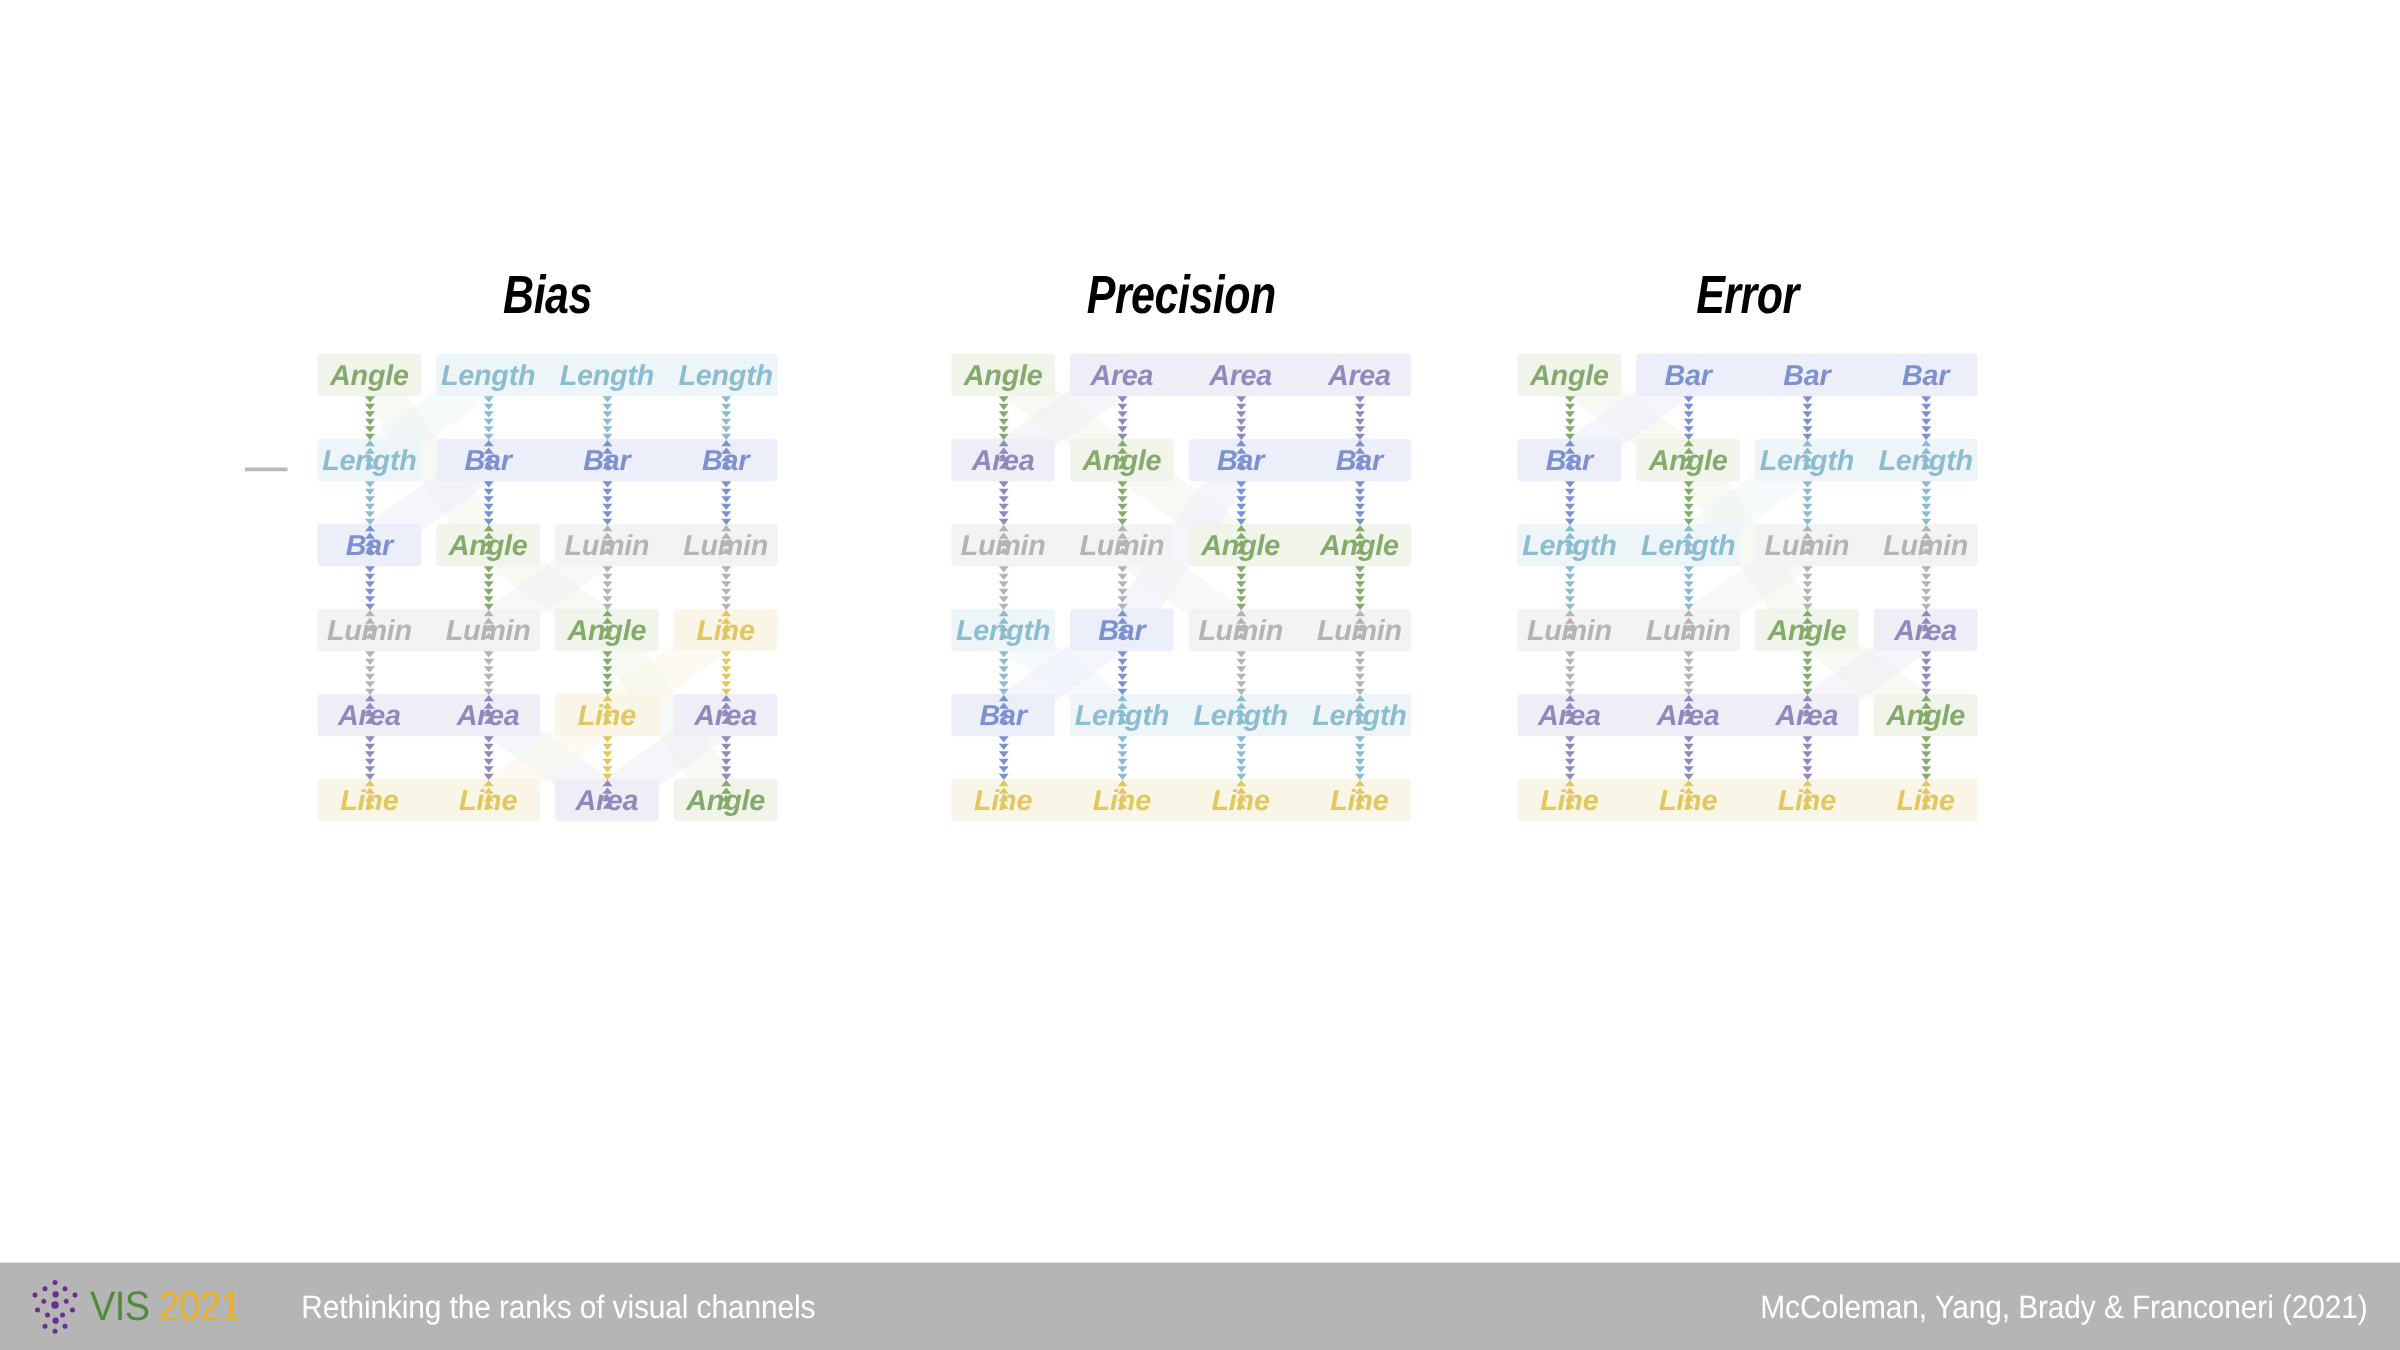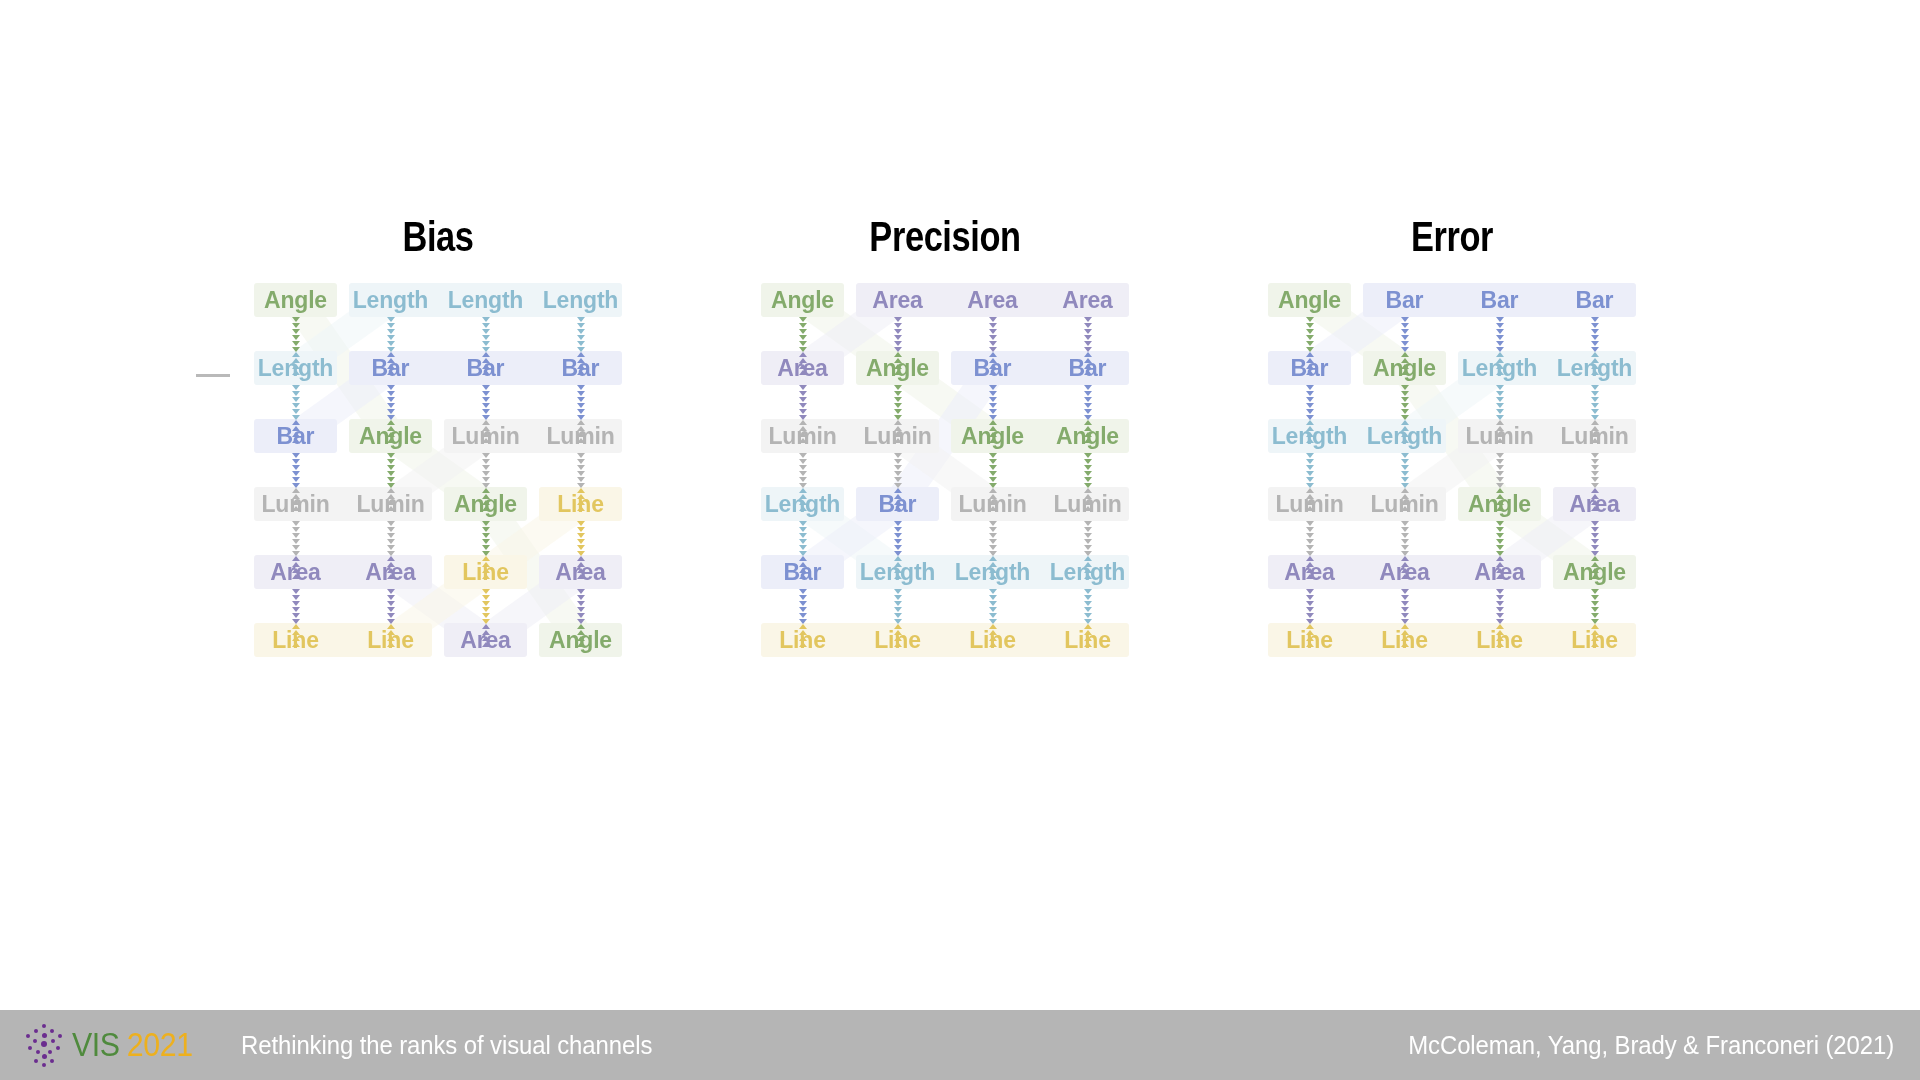--- a/index.html
+++ b/index.html
@@ -13,21 +13,21 @@
 
   
   #slide{position:absolute;inset:0;}
 
   
   #charts{
     position:absolute;
     left:0;top:0;width:1920px;height:1010px;
   }
 
-  .panel{position:absolute;top:215px;}
+  .panel{position:absolute;top:215px;font-style:italic;}
   .panel-title{
     text-align:center;
     font-family:"Liberation Sans",sans-serif;
     font-weight:700;
     font-size:43px;
     color:#000000;
     letter-spacing:-0.5px;
     transform:scaleX(.80);
     margin:0 0 25px 0;
     line-height:1;
@@ -909,21 +909,21 @@
             <div class="cell" style="width: 95px; color: rgb(140, 188, 208);">Length</div>
           </div>
           <div class="row" style="position: absolute; left: 0px; top: 340px; width: 380px;">
             <div class="cell" style="width: 95px; color: rgb(226, 198, 95);">Line</div>
             <div class="cell" style="width: 95px; color: rgb(226, 198, 95);">Line</div>
             <div class="cell" style="width: 95px; color: rgb(226, 198, 95);">Line</div>
             <div class="cell" style="width: 95px; color: rgb(226, 198, 95);">Line</div>
           </div>
         </div>
       </div>
-      <div class="panel" style="left: 1262px; width: 380px;">
+      <div class="panel" style="left: 1208px; width: 380px;">
         <div class="panel-title">Error</div>
         <div class="grid" style="height: 374px;">
           <div class="ribbon" style="left: 47.5px; top: 2px; width: 116.829px; height: 30px; background: rgb(240, 244, 234); transform: rotate(35.5947deg);"></div>
           <div class="ribbon" style="left: 142.5px; top: 70px; width: 165.895px; height: 30px; background: rgb(240, 244, 234); transform: rotate(55.0646deg);"></div>
           <div class="ribbon" style="left: 237.5px; top: 206px; width: 116.829px; height: 30px; background: rgb(240, 244, 234); transform: rotate(35.5947deg);"></div>
           <div class="ribbon" style="left: 142.5px; top: 138px; width: 116.829px; height: 30px; background: rgb(238, 245, 248); transform: rotate(-35.5947deg);"></div>
           <div class="ribbon" style="left: 47.5px; top: 70px; width: 116.829px; height: 30px; background: rgb(236, 238, 249); transform: rotate(-35.5947deg);"></div>
           <div class="ribbon" style="left: 142.5px; top: 206px; width: 116.829px; height: 30px; background: rgb(243, 243, 243); transform: rotate(-35.5947deg);"></div>
           <div class="ribbon" style="left: 237.5px; top: 274px; width: 116.829px; height: 30px; background: rgb(239, 238, 246); transform: rotate(-35.5947deg);"></div>
           <div class="band" style="left: 6px; top: 0px; width: 83px; background: rgb(240, 244, 234);"></div>

